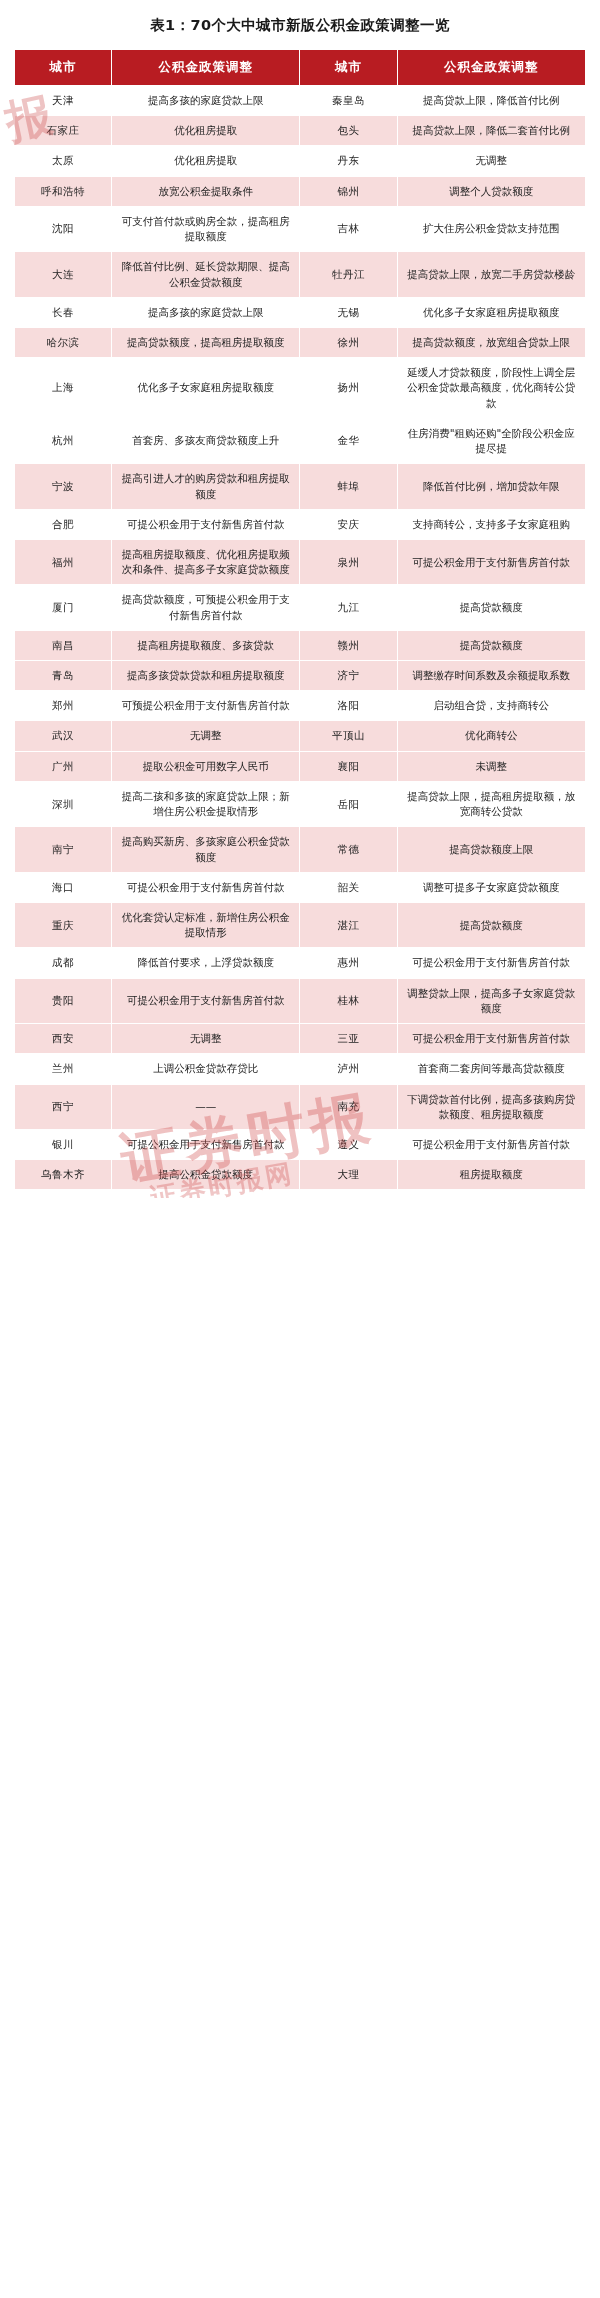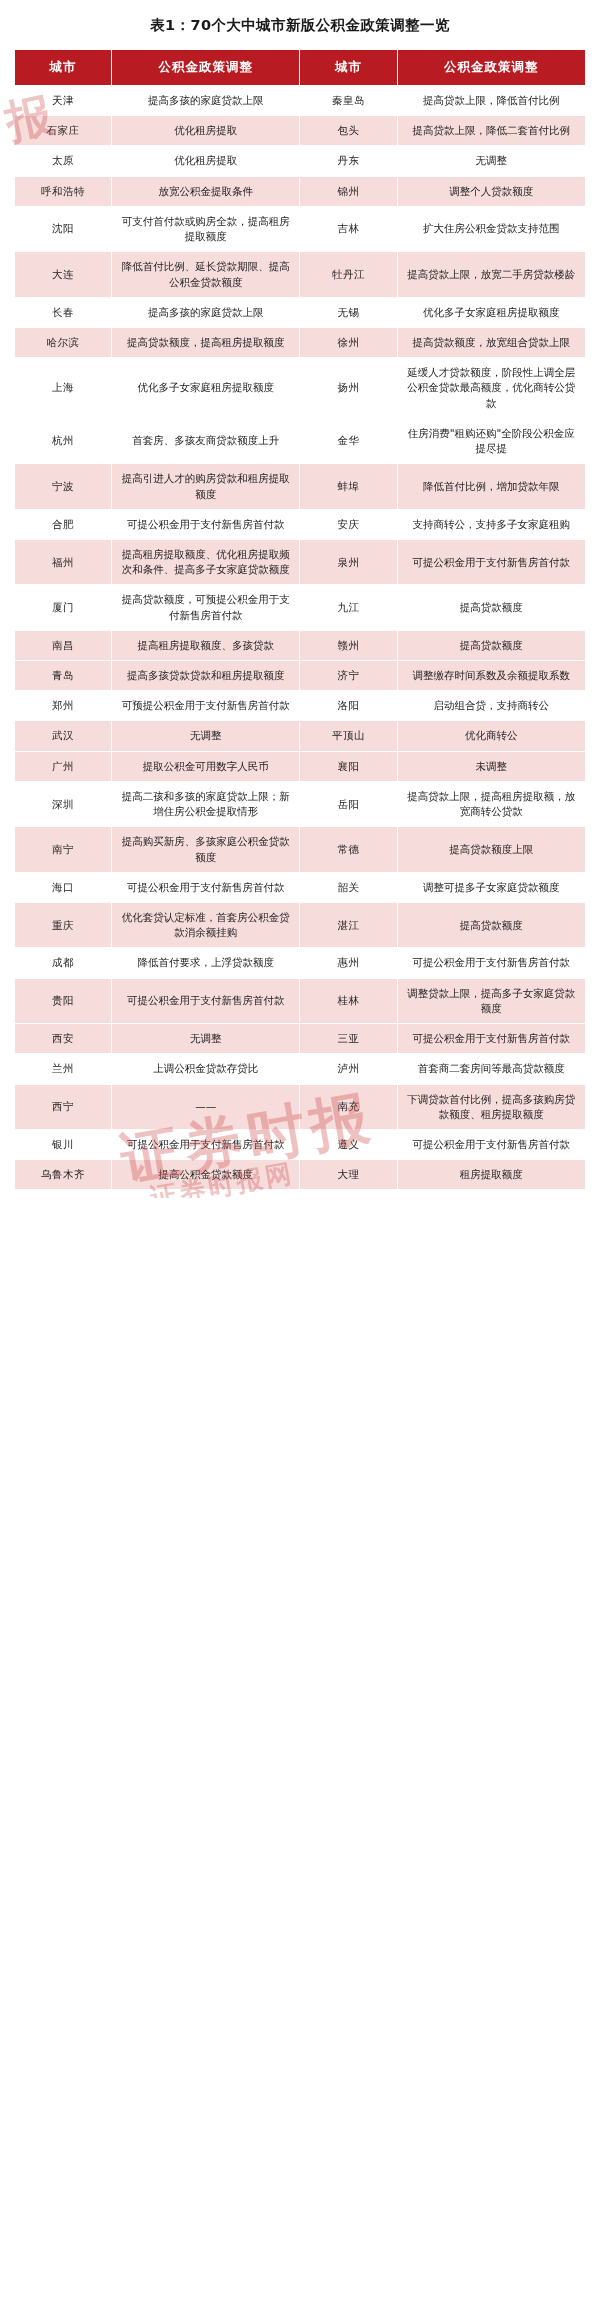--- a/index.html
+++ b/index.html
@@ -259,21 +259,21 @@
             <td>提高贷款额度上限</td>
           </tr>
           <tr class="plain">
             <td class="city">海口</td>
             <td>可提公积金用于支付新售房首付款</td>
             <td class="city">韶关</td>
             <td>调整可提多子女家庭贷款额度</td>
           </tr>
           <tr class="alt">
             <td class="city">重庆</td>
-            <td>优化套贷认定标准，首套房公积金贷款消余额挂购</td>
+            <td>优化套贷认定标准，新增住房公积金提取情形</td>
             <td class="city">湛江</td>
             <td>提高贷款额度</td>
           </tr>
           <tr class="plain">
             <td class="city">成都</td>
             <td>降低首付要求，上浮贷款额度</td>
             <td class="city">惠州</td>
             <td>可提公积金用于支付新售房首付款</td>
           </tr>
           <tr class="alt">

